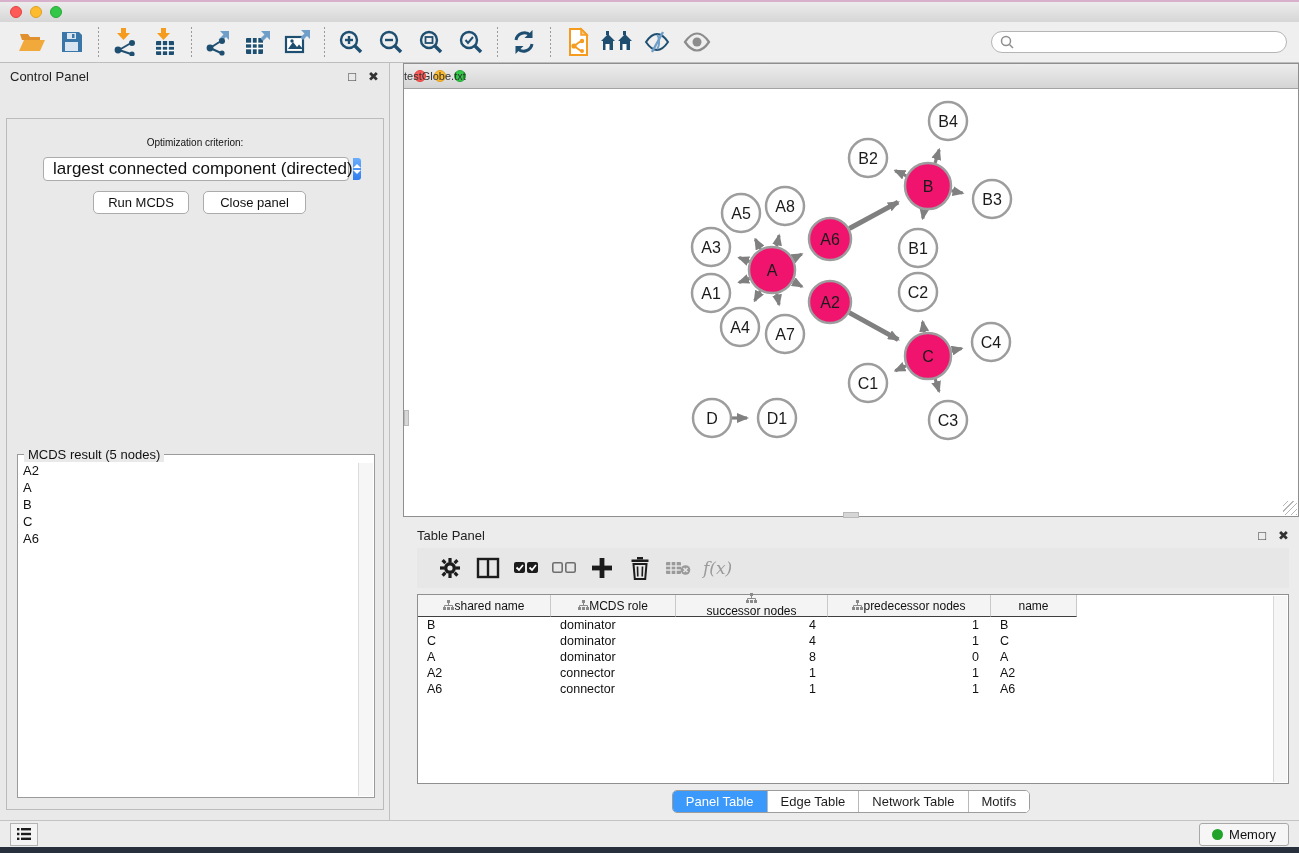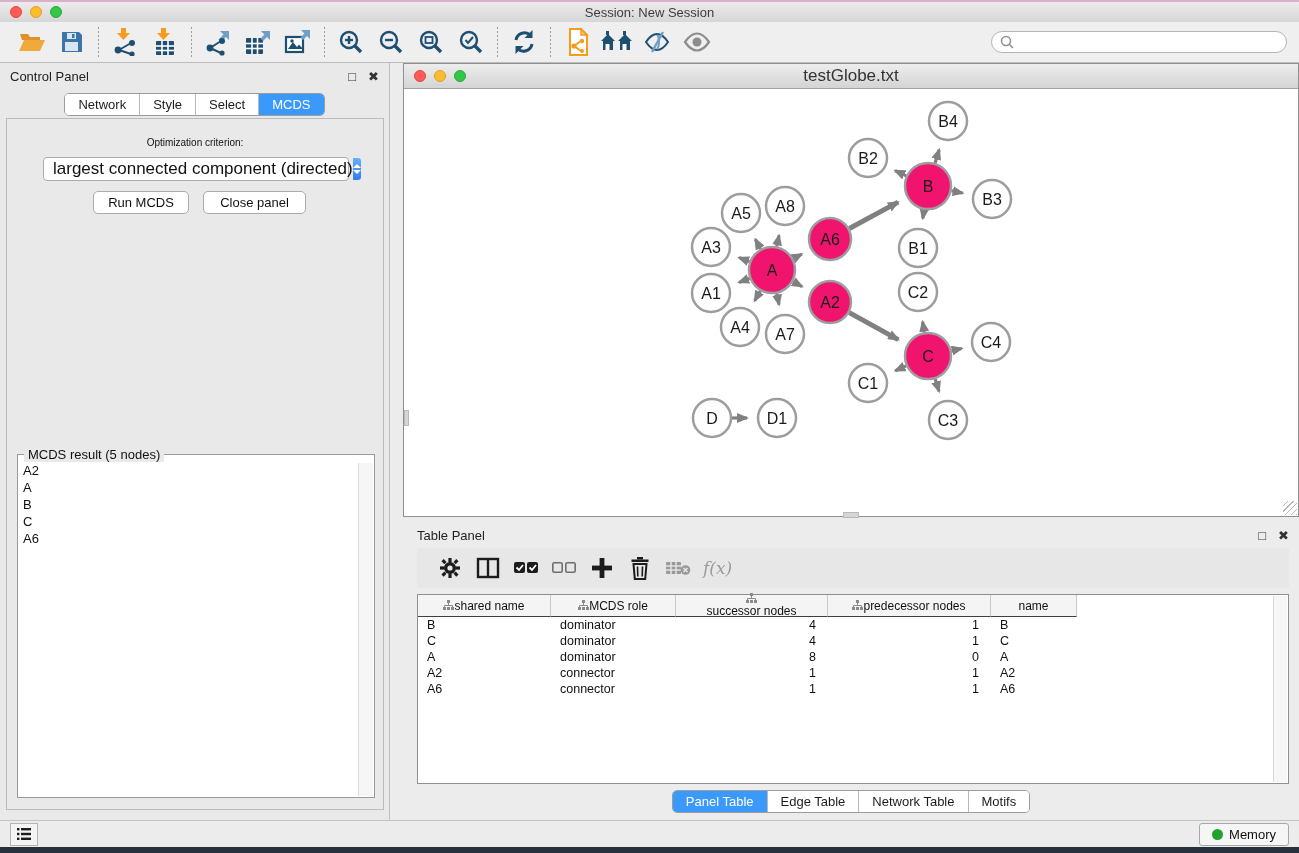--- a/index.html
+++ b/index.html
@@ -55,21 +55,21 @@
   #close-btn{left:196px;top:72px;width:103px;}
   #result-box{position:absolute;left:10px;top:335px;width:356px;height:342px;border:1px solid #9a9a9a;background:#fff;}
   #result-title{position:absolute;left:6px;top:-8px;background:#e9e9e9;padding:0 4px;font-size:13px;color:#111;}
   #result-list{position:absolute;left:1px;top:8px;right:15px;bottom:1px;overflow:hidden;font-size:13px;color:#111;}
   #result-list .ritem{padding:0 0 2px 4px;line-height:15px;}
   #result-scroll{position:absolute;top:8px;right:1px;width:14px;bottom:1px;background:#f6f6f6;border-left:1px solid #ddd;}
   
   #net-window{left:403px;top:0;width:896px;height:454px;background:#fff;border:1px solid #8f8f8f;box-sizing:border-box;}
   #net-titlebar{position:absolute;left:0;top:0;right:0;height:24px;background:linear-gradient(#ededed,#d4d4d4);
                 border-bottom:1px solid #a3a3a3;display:flex;align-items:center;}
-  #net-titlebar .wtitle{position:absolute;left:0;right:0;text-align:center;font-size:17px;color:#333;}
+  #net-titlebar .wtitle{position:absolute;left:0;right:0;text-align:left;font-size:11px;color:#333;}
   #net-canvas{position:absolute;left:0;top:25px;right:0;bottom:0;background:#fff;overflow:hidden;}
   #graph-svg{position:absolute;left:0;top:0;}
   .split-h{position:absolute;background:#d6d6d6;border:1px solid #b9b9b9;box-sizing:border-box;}
   #grip{position:absolute;right:1px;bottom:1px;width:14px;height:14px;
         background:repeating-linear-gradient(135deg,transparent 0 3px,#b5b5b5 3px 4px);}
   
   #table-panel{left:403px;top:457px;width:896px;height:300px;background:#ececec;}
   #tp-head{position:absolute;left:14px;right:10px;top:4px;height:22px;display:flex;align-items:center;}
   #tp-toolbar{position:absolute;left:14px;right:10px;top:28px;height:40px;background:#e7e7e8;
               display:flex;align-items:center;padding-left:16px;}
@@ -97,21 +97,20 @@
 <body>
 
 <div id="wp-top" class="abs"></div>
 
 <div id="titlebar" class="abs">
   <div class="lights">
     <span class="light red"></span>
     <span class="light yellow"></span>
     <span class="light green"></span>
   </div>
-  <div class="wtitle">Session: New Session</div>
 </div>
 
 <div id="toolbar" class="abs">
   <div class="tbtn">
     <svg width="28" height="24" viewBox="0 0 28 24">
         <path d="M2 4h8l2 3h10v3H4z" fill="#e0912d"></path>
         <path d="M1 21l5-11h21l-5 11z" fill="#f2a93c"></path>
       </svg>
   </div>
   <div class="tbtn">
@@ -270,28 +269,20 @@
 </div>
 
 <div id="main" class="abs">
 
   <div id="control-panel" class="abs">
     <div class="panel-head">
       <span class="panel-title">Control Panel</span>
       <span class="spacer"></span>
       <span class="winbtn">□</span>
       <span class="winbtn">✖</span>
-    </div>
-    <div id="cp-tabs-row">
-      <div class="segmented" id="cp-tabs">
-          <div class="segment">Network</div>
-          <div class="segment">Style</div>
-          <div class="segment">Select</div>
-          <div class="segment active">MCDS</div>
-        </div>
     </div>
     <div id="cp-body">
       <div id="opt-label">Optimization criterion:</div>
       <div id="criterion">
         <span class="val">largest connected component (directed)</span>
         <span class="stepper">
             <span class="chev up"></span>
             <span class="chev down"></span>
           </span>
       </div>

